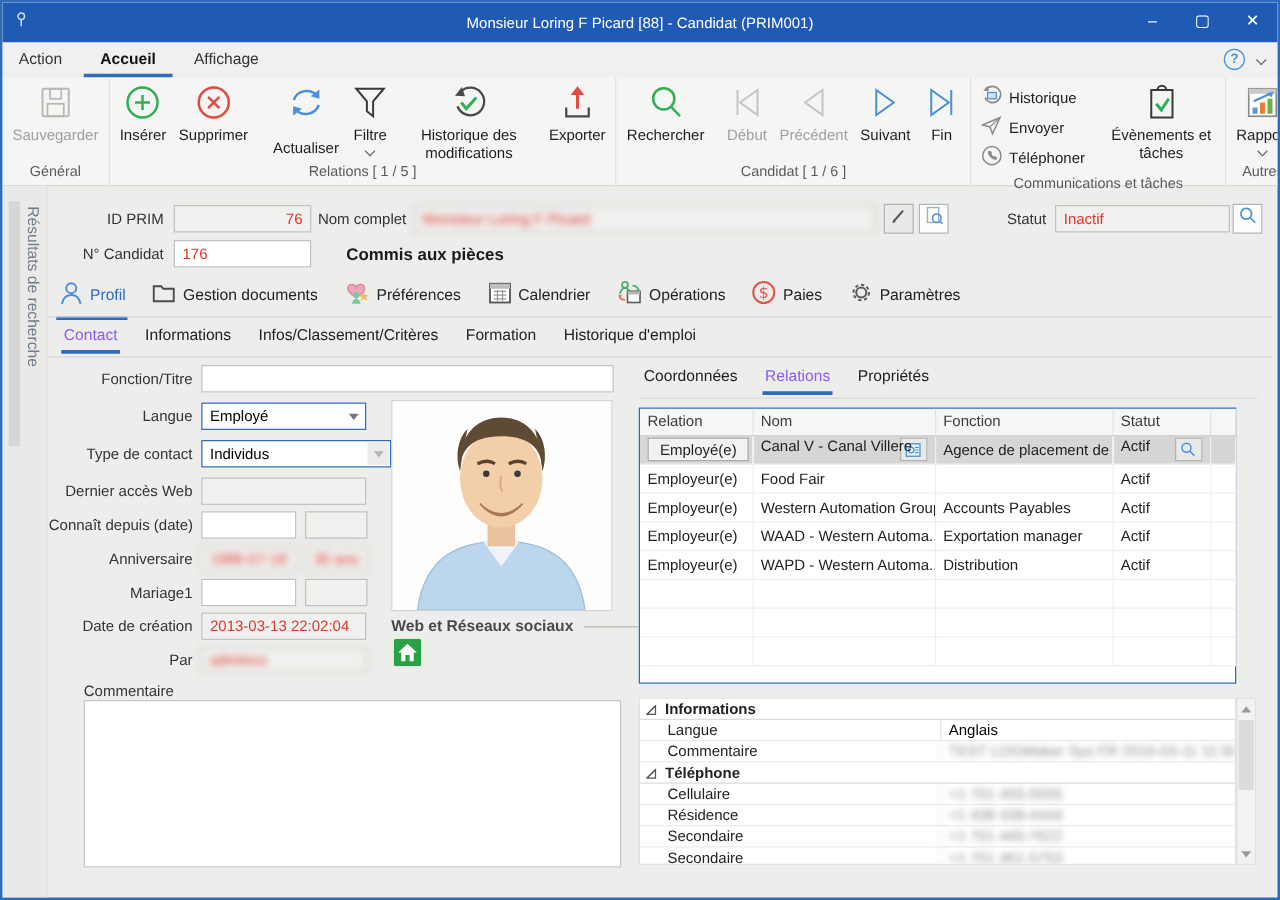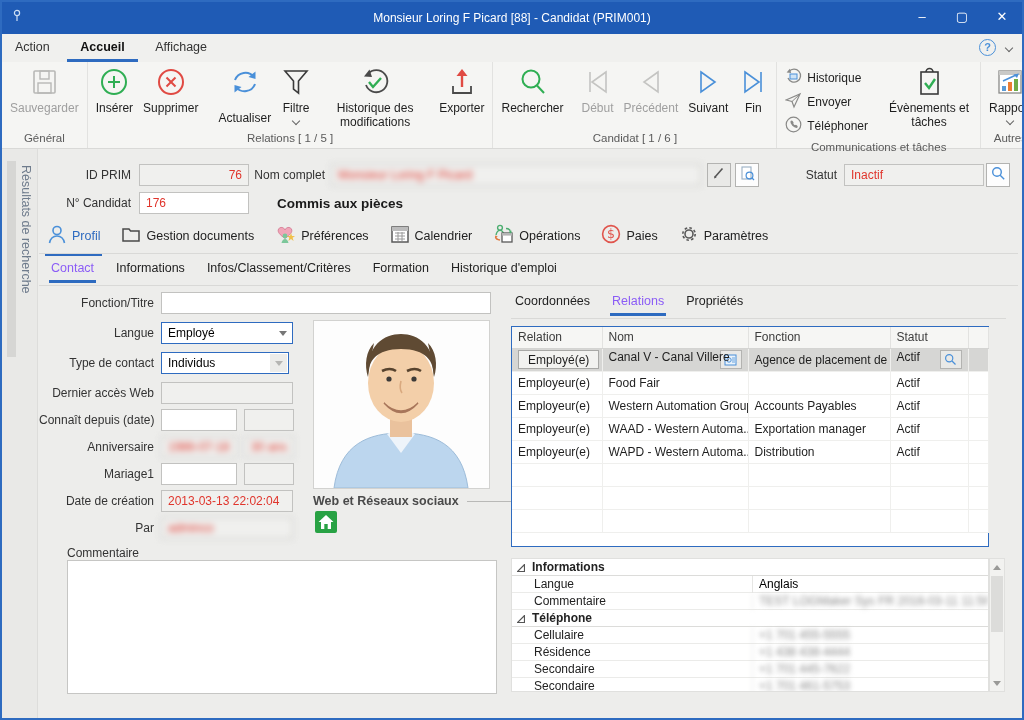--- a/index.html
+++ b/index.html
@@ -459,21 +459,21 @@
 
       <div class="lbl" style="left:0; top:173px; width:115px;">Langue</div>
       <div class="fld dd" style="left:122px; top:173px; width:132px;">
         <span>Employé</span>
         <span class="dd-arrow">
             <span class="tri-down"></span>
           </span>
       </div>
 
       <div class="lbl" style="left:0; top:203px; width:115px;">Type de contact</div>
-      <div class="fld dd" style="left:122px; top:203px; width:128px;">
+      <div class="fld dd" style="left:122px; top:203px; width:152px;">
         <span>Individus</span>
         <span class="dd-arrow dis">
             <span class="tri-down dis"></span>
           </span>
       </div>
 
       <div class="lbl" style="left:0; top:233px; width:115px;">Dernier accès Web</div>
       <div class="fld gray" style="left:122px; top:233px; width:132px;"></div>
 
       <div class="lbl" style="left:0; top:260px; width:115px;">Connaît depuis (date)</div>

